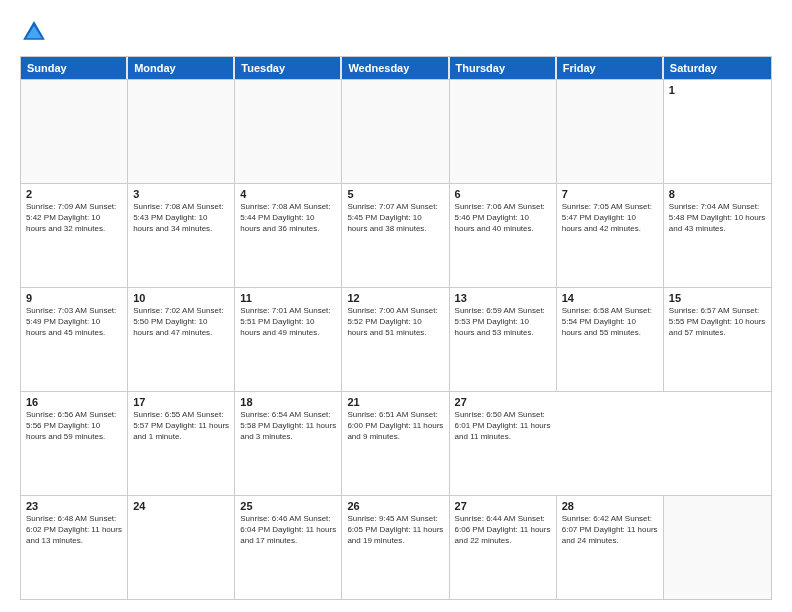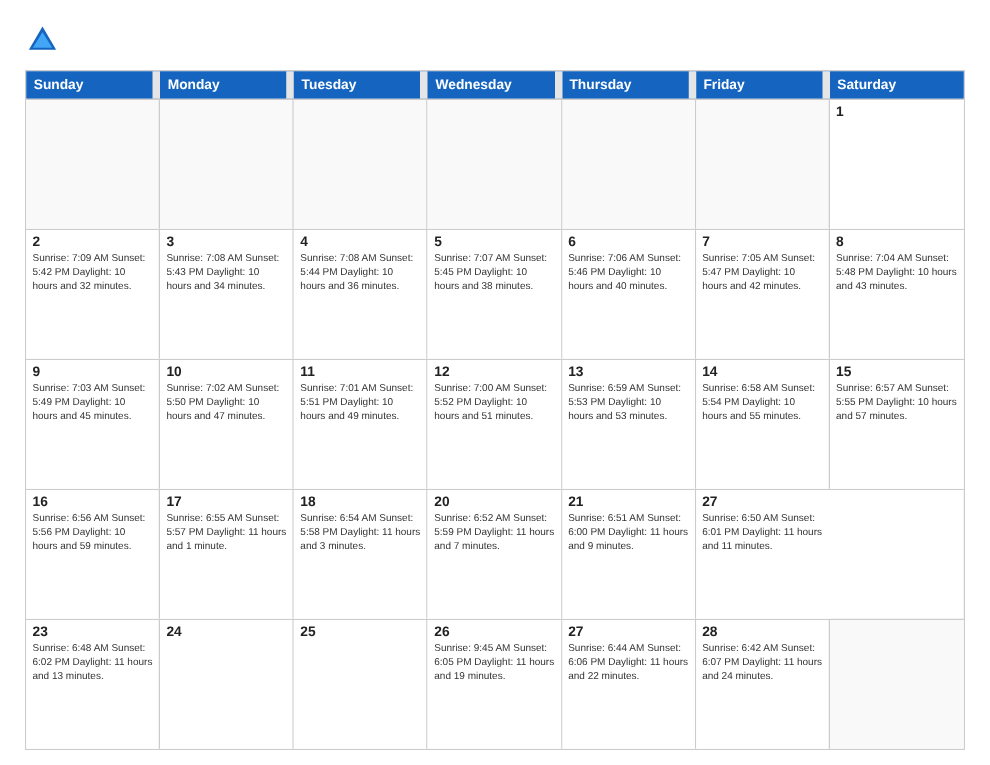--- a/index.html
+++ b/index.html
@@ -62,21 +62,21 @@
       display: grid;
       grid-template-columns: repeat(7, 1fr);
       background: #1565c0;
     }
     .cal-header-cell {
       color: #fff;
       font-size: 11px;
       font-weight: bold;
       padding: 5px 6px;
       text-align: left;
-      border-right: 6px solid #e5e5e5;
+      border-right: 2px solid #e5e5e5;
     }
     .cal-header-cell:last-child { border-right: none; }
     .cal-body {
       flex: 1;
       display: flex;
       flex-direction: column;
     }
     .cal-row {
       flex: 1;
       display: grid;
@@ -250,26 +250,20 @@
 Sunset: 5:57 PM
 Daylight: 11 hours and 1 minute.</div>
           </div>
           <div class="cal-cell">
             <span class="day-num">18</span>
             <div class="cell-text">Sunrise: 6:54 AM
 Sunset: 5:58 PM
 Daylight: 11 hours and 3 minutes.</div>
           </div>
           <div class="cal-cell">
-            <span class="day-num">20</span>
-            <div class="cell-text">Sunrise: 6:52 AM
-Sunset: 5:59 PM
-Daylight: 11 hours and 7 minutes.</div>
-          </div>
-          <div class="cal-cell">
             <span class="day-num">21</span>
             <div class="cell-text">Sunrise: 6:51 AM
 Sunset: 6:00 PM
 Daylight: 11 hours and 9 minutes.</div>
           </div>
           <div class="cal-cell">
             <span class="day-num">27</span>
             <div class="cell-text">Sunrise: 6:50 AM
 Sunset: 6:01 PM
 Daylight: 11 hours and 11 minutes.</div>
@@ -280,20 +274,23 @@
             <span class="day-num">23</span>
             <div class="cell-text">Sunrise: 6:48 AM
 Sunset: 6:02 PM
 Daylight: 11 hours and 13 minutes.</div>
           </div>
           <div class="cal-cell">
             <span class="day-num">24</span>
           </div>
           <div class="cal-cell">
             <span class="day-num">25</span>
+            <div class="cell-text">Sunrise: 6:46 AM
+Sunset: 6:04 PM
+Daylight: 11 hours and 17 minutes.</div>
           </div>
           <div class="cal-cell">
             <span class="day-num">26</span>
             <div class="cell-text">Sunrise: 9:45 AM
 Sunset: 6:05 PM
 Daylight: 11 hours and 19 minutes.</div>
           </div>
           <div class="cal-cell">
             <span class="day-num">27</span>
             <div class="cell-text">Sunrise: 6:44 AM

